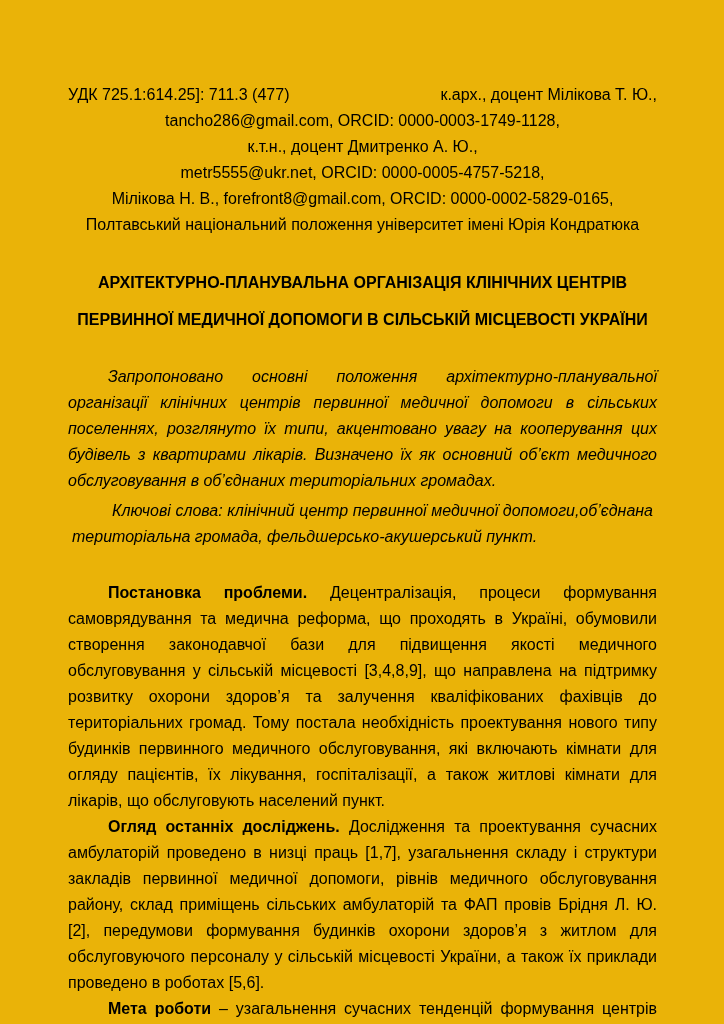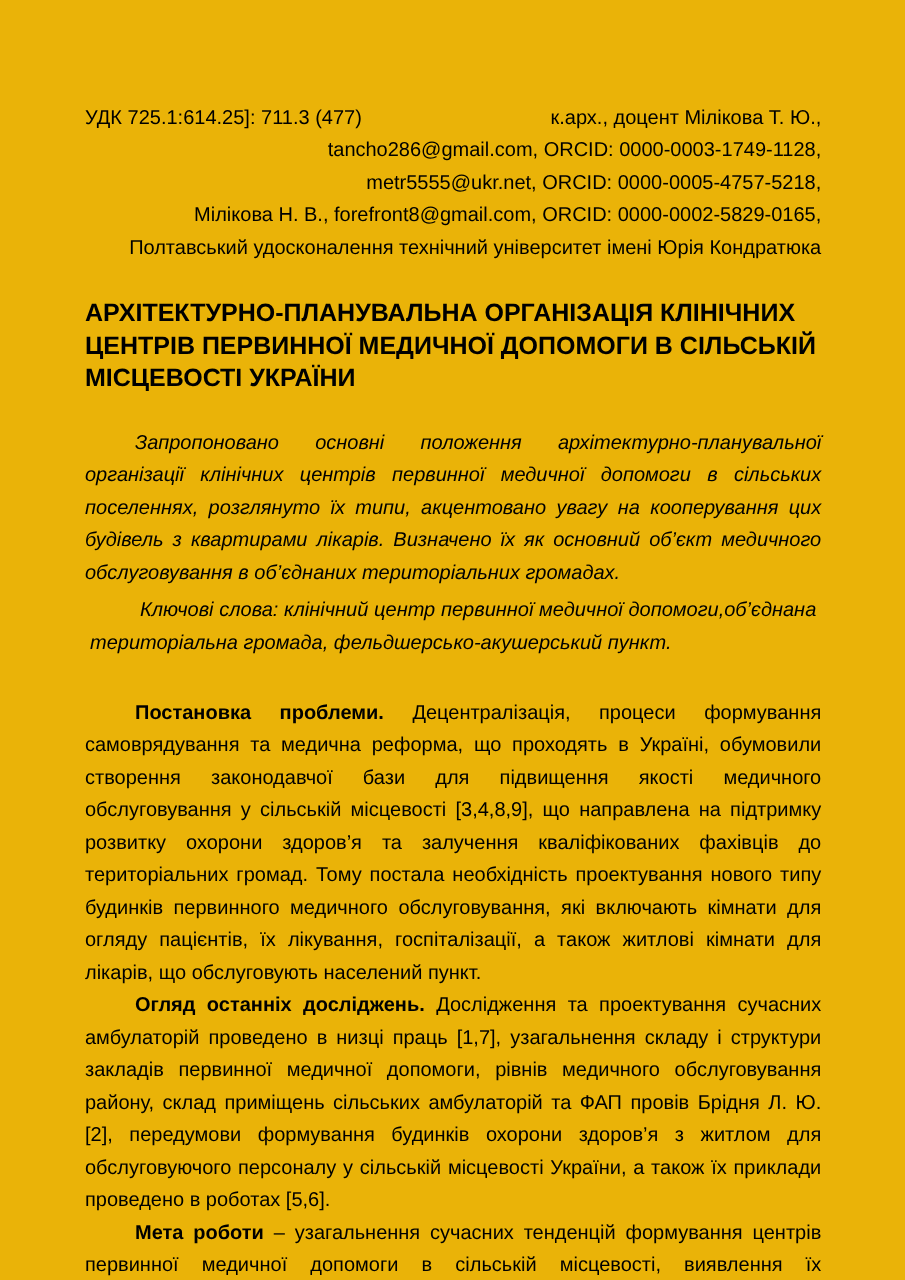--- a/index.html
+++ b/index.html
@@ -26,27 +26,28 @@
   .header-line {
     margin: 0;
     white-space: normal;
   }
   .header-line.first {
     display: flex;
     justify-content: space-between;
     align-items: baseline;
   }
   .header-line.right {
-    text-align: right;
+    text-align: center;
   }
   .paper-title {
     margin: 26px 0 0 0;
-    font-size: 20px;
-    line-height: 26px;
+    font-size: 16px;
+    line-height: 37px;
     font-weight: bold;
+    text-align: center;
   }
   .abstract {
     margin: 26px 0 0 0;
     font-style: italic;
     text-align: justify;
     text-indent: 40px;
   }
   .keywords {
     margin: 4px;
     font-style: italic;
@@ -69,23 +70,24 @@
 <body>
 
 <div class="page">
 
   <div class="header-block">
     <div class="header-line first">
       <span class="udk">УДК 725.1:614.25]: 711.3 (477)</span>
       <span>к.арх., доцент Мілікова Т. Ю.,</span>
     </div>
     <div class="header-line right">tancho286@gmail.com, ORCID: 0000-0003-1749-1128,</div>
+    <div class="header-line right">к.т.н., доцент Дмитренко А. Ю.,</div>
     <div class="header-line right">metr5555@ukr.net, ORCID: 0000-0005-4757-5218,</div>
     <div class="header-line right">Мілікова Н. В., forefront8@gmail.com, ORCID: 0000-0002-5829-0165,</div>
-    <div class="header-line right">Полтавський удосконалення технічний  університет імені Юрія Кондратюка</div>
+    <div class="header-line right">Полтавський національний положення  університет імені Юрія Кондратюка</div>
   </div>
 
   <h1 class="paper-title">АРХІТЕКТУРНО-ПЛАНУВАЛЬНА ОРГАНІЗАЦІЯ КЛІНІЧНИХ ЦЕНТРІВ ПЕРВИННОЇ МЕДИЧНОЇ ДОПОМОГИ В СІЛЬСЬКІЙ МІСЦЕВОСТІ УКРАЇНИ</h1>
 
   <p class="abstract">Запропоновано основні положення архітектурно-планувальної організації клінічних центрів первинної медичної допомоги в сільських поселеннях, розглянуто їх типи, акцентовано увагу на кооперування цих будівель з квартирами лікарів. Визначено їх як основний об’єкт медичного обслуговування в об’єднаних територіальних громадах.</p>
 
   <p class="keywords">Ключові слова: клінічний центр первинної медичної допомоги,об’єднана територіальна громада, фельдшерсько-акушерський пункт.</p>
 
   <p class="body-para first"><b class="lead">Постановка проблеми.</b><span> Децентралізація, процеси формування самоврядування та медична реформа, що проходять в Україні, обумовили створення законодавчої бази для підвищення якості медичного обслуговування у сільській місцевості [3,4,8,9], що направлена на підтримку розвитку охорони здоров’я та залучення кваліфікованих фахівців до територіальних громад. Тому постала необхідність проектування нового типу будинків первинного медичного обслуговування, які включають кімнати для огляду пацієнтів, їх лікування, госпіталізації, а також житлові кімнати для лікарів, що обслуговують населений пункт.</span></p>
 

